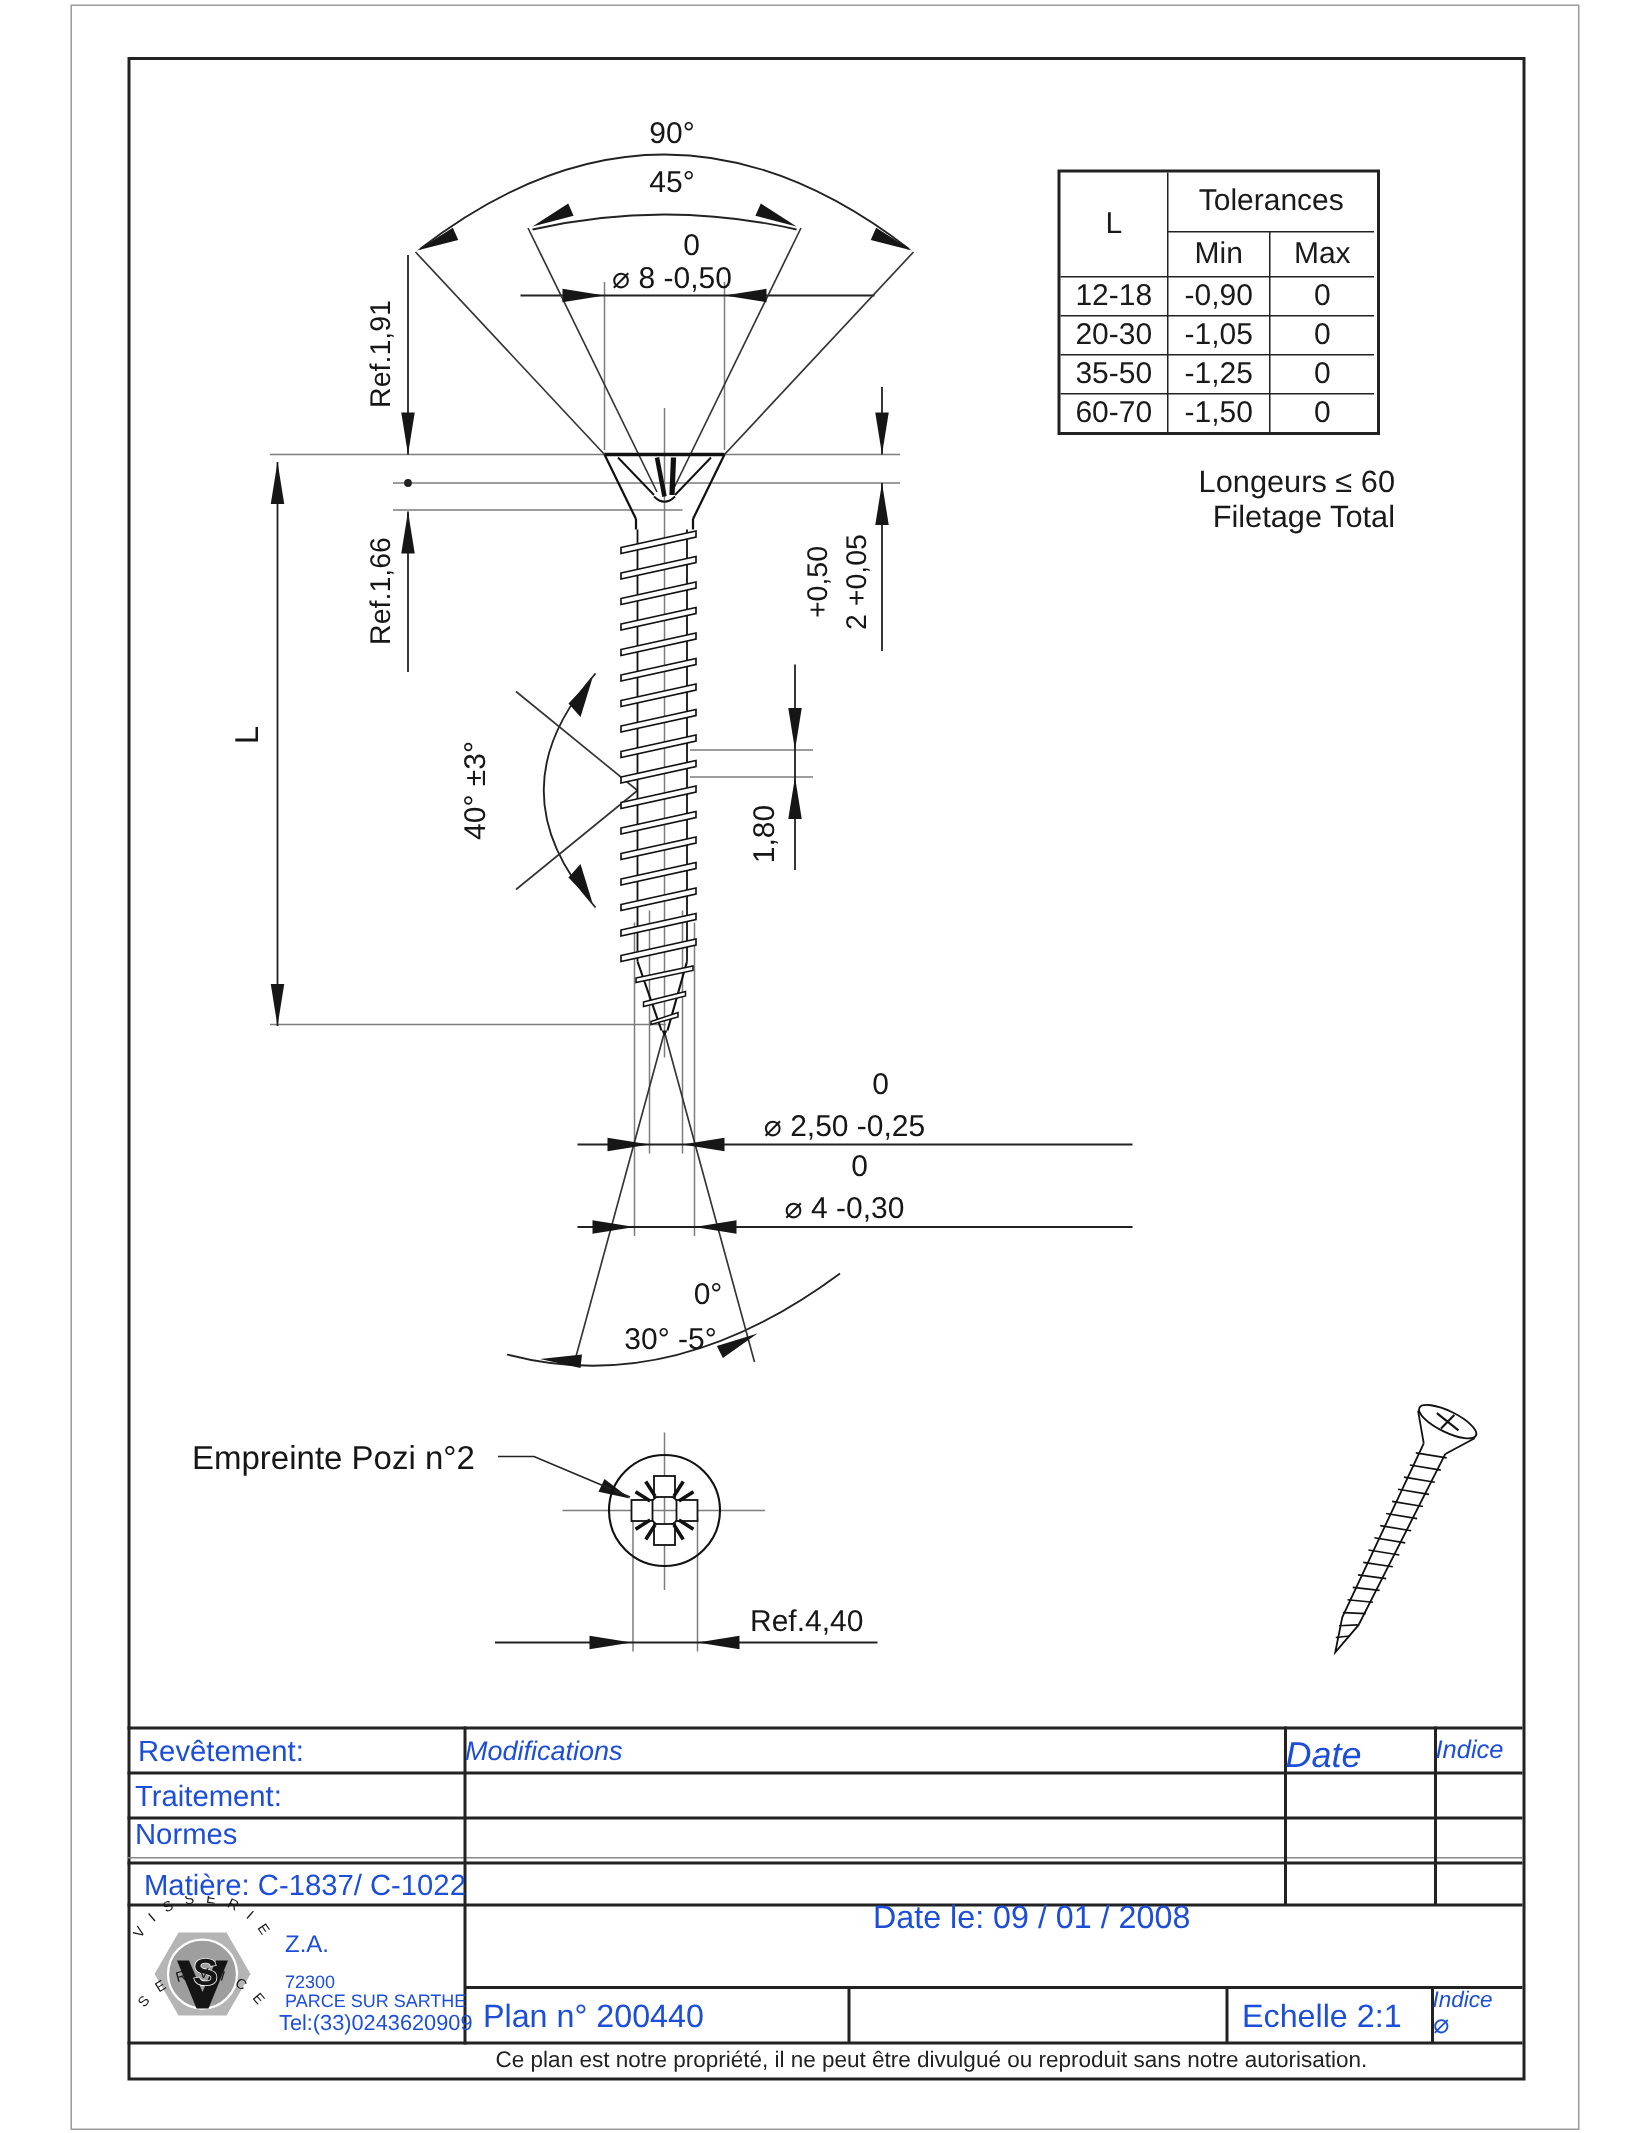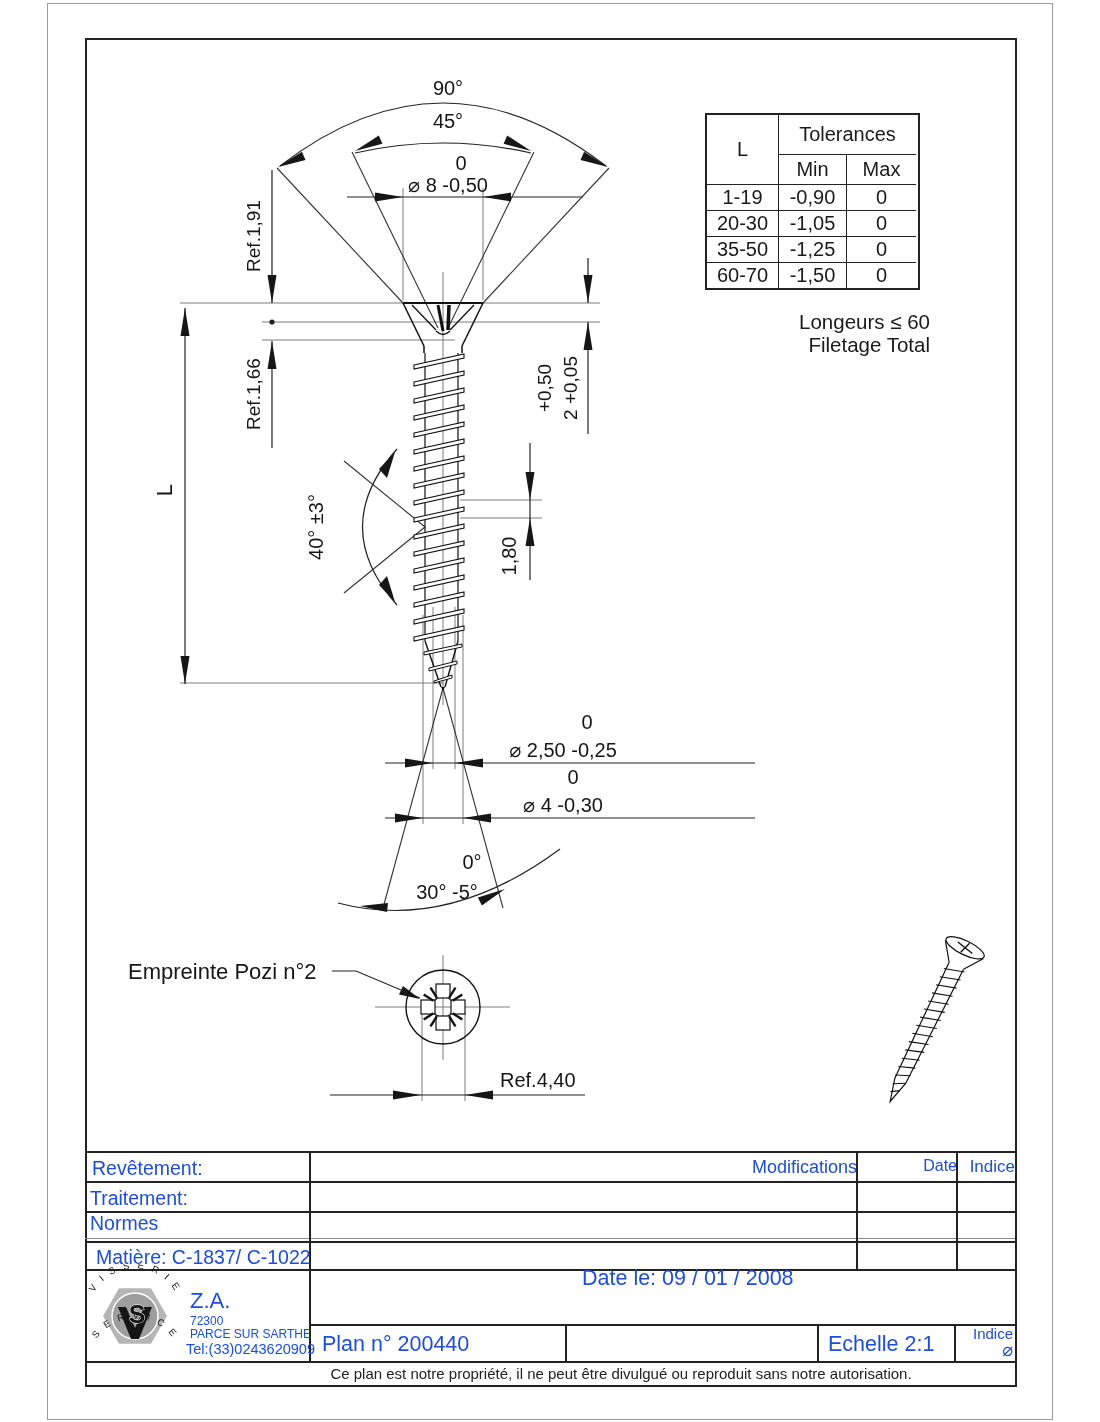--- a/index.html
+++ b/index.html
@@ -3,21 +3,21 @@
 <meta charset="utf-8">
 <style>
   html,body{margin:0;padding:0;background:#fff;}
   #page{position:relative;width:1100px;height:1422px;background:#ffffff;overflow:hidden;
         font-family:"Liberation Sans","DejaVu Sans",sans-serif;color:#1a1a1a;}
   .abs{position:absolute;}
   .hline{position:absolute;background:#222;}
   .vline{position:absolute;background:#222;}
   .lbl{position:absolute;font-size:19.5px;color:#1d4ed8;}
   .pre{white-space:pre;}
-  .ctr{text-align:right;}
+  .ctr{text-align:left;font-style:italic;}
   #outer-border{position:absolute;left:47px;top:3px;width:1004px;height:1415px;border:1px solid #9a9a9a;}
   #inner-frame{position:absolute;left:85px;top:38px;width:928px;height:1345px;border:2px solid #222;}
   
   #tol-table{position:absolute;left:705px;top:113px;width:211px;border:2px solid #222;
              display:grid;grid-template-columns:71px 68px 70px;grid-template-rows:39px 30px 26px 26px 26px 26px;
              font-size:20px;}
   #tol-table .cell{display:flex;align-items:center;justify-content:center;}
   .bt{border-top:1.5px solid #222;}
   .bl{border-left:1.5px solid #222;}
   #note-block{position:absolute;left:700px;top:310px;width:230px;text-align:right;font-size:20.5px;line-height:23px;}
@@ -208,21 +208,21 @@
     <text x="128" y="979" font-size="22">Empreinte Pozi n°2</text>
     <text class="dim" x="500" y="1087">Ref.4,40</text>
   </svg>
 
   <div id="tol-table">
     <div class="cell" style="grid-column:1;grid-row:1/3">L</div>
     <div class="cell bl" style="grid-column:2/4;grid-row:1">Tolerances</div>
     <div class="cell bl bt" style="grid-column:2;grid-row:2">Min</div>
     <div class="cell bl bt" style="grid-column:3;grid-row:2">Max</div>
 
-    <div class="cell bt" style="grid-column:1;grid-row:3">1-19</div>
+    <div class="cell bt" style="grid-column:1;grid-row:3">12-18</div>
     <div class="cell bl bt" style="grid-column:2;grid-row:3">-0,90</div>
     <div class="cell bl bt" style="grid-column:3;grid-row:3">0</div>
 
     <div class="cell bt" style="grid-column:1;grid-row:4">20-30</div>
     <div class="cell bl bt" style="grid-column:2;grid-row:4">-1,05</div>
     <div class="cell bl bt" style="grid-column:3;grid-row:4">0</div>
 
     <div class="cell bt" style="grid-column:1;grid-row:5">35-50</div>
     <div class="cell bl bt" style="grid-column:2;grid-row:5">-1,25</div>
     <div class="cell bl bt" style="grid-column:3;grid-row:5">0</div>
@@ -250,21 +250,21 @@
   <div class="vline" style="left:956px;top:1151px;width:2px;height:119px"></div>
   <div class="vline" style="left:565px;top:1324px;width:2px;height:38px"></div>
   <div class="vline" style="left:817px;top:1324px;width:2px;height:38px"></div>
   <div class="vline" style="left:954px;top:1324px;width:2px;height:38px"></div>
 
   <div class="lbl" style="left:92px;top:1157px">Revêtement:</div>
   <div class="lbl" style="left:90px;top:1187px">Traitement:</div>
   <div class="lbl" style="left:90px;top:1212px">Normes</div>
   <div class="lbl" style="left:96px;top:1246px">Matière: C-1837/ C-1022</div>
   <div class="lbl ctr" style="left:310px;top:1157px;width:547px;font-size:18px">Modifications</div>
-  <div class="lbl ctr" style="left:857px;top:1157px;width:100px;font-size:16px">Date</div>
+  <div class="lbl ctr" style="left:857px;top:1157px;width:100px;font-size:24px">Date</div>
   <div class="lbl ctr" style="left:957px;top:1157px;width:58px;font-size:17px">Indice</div>
 
   <div class="lbl" style="left:322px;top:1332px;font-size:21.5px">Plan n° 200440</div>
   <div class="lbl" style="left:582px;top:1266px;font-size:21.5px">Date le: 09 / 01 / 2008</div>
   <div class="lbl" style="left:828px;top:1332px;font-size:21.5px">Echelle 2:1</div>
   <div class="lbl ctr" style="left:955px;top:1325px;width:58px;font-size:15px">Indice</div>
   <div class="lbl ctr" style="left:955px;top:1339px;width:58px;font-size:18px">⌀</div>
 
   <svg class="abs" style="left:83px;top:1264px" width="104" height="104" viewBox="-52 -52 104 104">
     <defs>
@@ -276,20 +276,20 @@
     <path d="M-17,-9 L-9,-9 L0,12 L9,-9 L17,-9 L4,23 L-4,23 Z" fill="#151515"></path>
     <text x="2" y="7" text-anchor="middle" font-size="25" font-weight="bold" fill="#151515" stroke="#ffffff" stroke-width="0.9" paint-order="stroke">S</text>
     <text font-size="9.5" fill="#3a3a3a" letter-spacing="2.5">
       <textPath href="#arcTop" startOffset="50%" text-anchor="middle">V I S S E R I E</textPath>
     </text>
     <text font-size="9.5" fill="#3a3a3a" letter-spacing="2.5">
       <textPath href="#arcBot" startOffset="50%" text-anchor="middle">S E R V I C E</textPath>
     </text>
   </svg>
 
-  <div class="lbl" style="left:190px;top:1288px;font-size:22px">Z.A.</div>
+  <div class="lbl" style="left:190px;top:1288px;font-size:16px">Z.A.</div>
   <div class="lbl" style="left:190px;top:1314px;font-size:12px">72300</div>
   <div class="lbl" style="left:190px;top:1327px;font-size:12px">PARCE SUR SARTHE</div>
   <div class="lbl" style="left:186px;top:1341px;font-size:14.5px">Tel:(33)0243620909</div>
 
   <div class="footer-strip">Ce plan est notre propriété, il ne peut être divulgué ou reproduit sans notre autorisation.</div>
 
 </div>
 
 </body></html>

